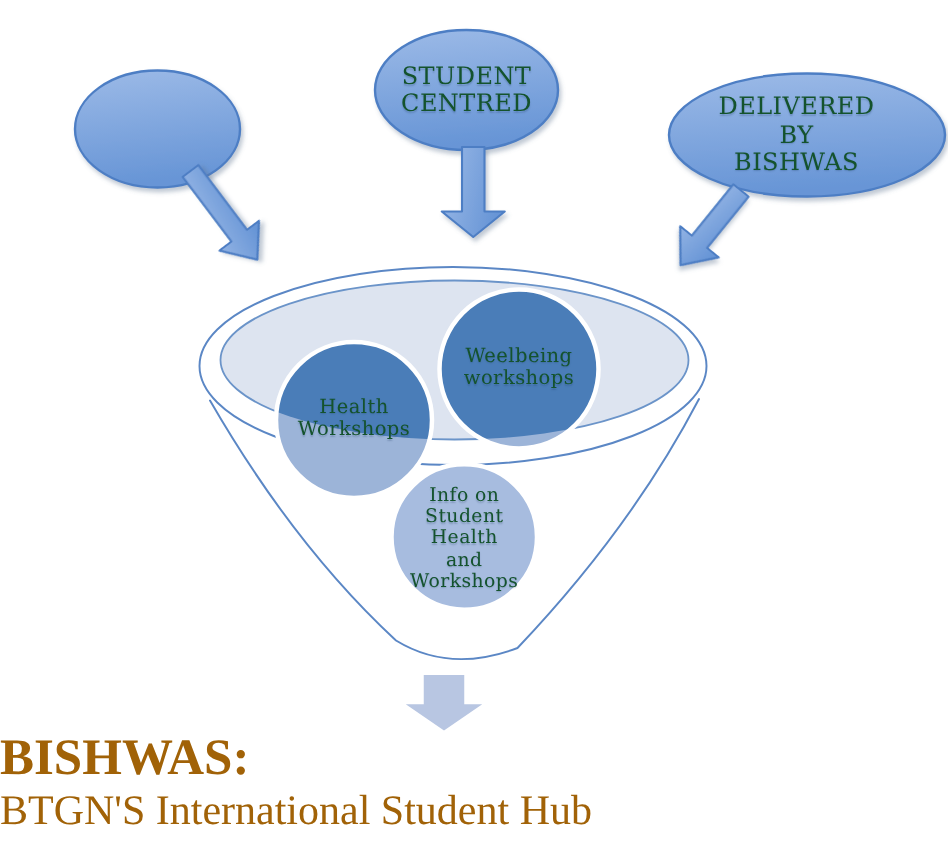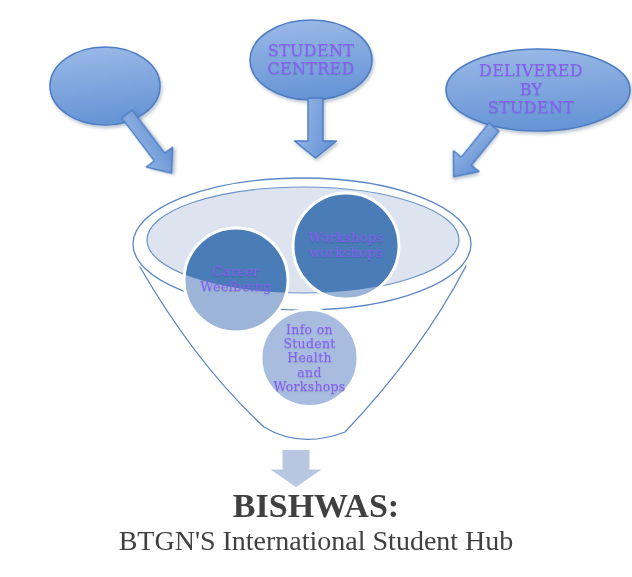--- a/index.html
+++ b/index.html
@@ -3,29 +3,29 @@
 <meta charset="utf-8">
 <style>
   html,body{margin:0;padding:0;background:#fff;}
   .stage{
     position:relative;width:632px;height:577px;background:#ffffff;
     font-family:"DejaVu Serif", serif;overflow:hidden;
   }
   .stage svg{position:absolute;left:0;top:0;}
   .lbl{
     position:absolute;display:flex;align-items:center;justify-content:center;
-    text-align:center;color:#8b5cf6;line-height:1.15;
+    text-align:center;color:#14532d;line-height:1.15;
     text-shadow:0 1px 1px rgba(30,60,100,.25);
     letter-spacing:.3px;
   }
   .bubble-lbl{font-size:16px;}
   .circle-lbl{font-size:13px;line-height:1.12;}
   .info-lbl{font-size:12.5px;}
   .title-block{
-    position:absolute;left:0;width:632px;text-align:center;color:#404040;
+    position:absolute;left:0;width:632px;color:#a16207;
     font-family:"Liberation Serif", serif;
   }
   #bishwas-title{top:486px;font-size:34px;font-weight:bold;line-height:1.2;}
   #bishwas-subtitle{top:524px;font-size:28px;line-height:1.2;}
 </style>
 </head>
 <body>
 
 <div class="stage">
 
@@ -75,25 +75,25 @@
     <path d="M -6.5 0 L 6.5 0 L 6.5 54 L 16.5 54 L 0 74 L -16.5 54 L -6.5 54 Z" transform="translate(127,114) rotate(-37)" fill="url(#gradArrow)" stroke-width="1.4" stroke-linejoin="round" filter="url(#softShadow)" stroke="#4d7ec4"></path>
     <path d="M -7.5 0 L 7.5 0 L 7.5 43 L 21 43 L 0 60 L -21 43 L -7.5 43 Z" transform="translate(315.5,98)" fill="url(#gradArrow)" stroke-width="1.4" stroke-linejoin="round" filter="url(#softShadow)" stroke="#4d7ec4"></path>
     <path d="M -6.5 0 L 6.5 0 L 6.5 44 L 16.5 44 L 0 64 L -16.5 44 L -6.5 44 Z" transform="translate(494,127) rotate(39)" fill="url(#gradArrow)" stroke-width="1.4" stroke-linejoin="round" filter="url(#softShadow)" stroke="#4d7ec4"></path>
 
     <path d="M -13.5 0 L 13.5 0 L 13.5 19.5 L 25.5 19.5 L 0 37 L -25.5 19.5 L -13.5 19.5 Z" transform="translate(296,450)" stroke="none" fill="#b8c6e2"></path>
   </svg>
 
 
   <div class="lbl bubble-lbl" style="left:269px;top:20px;width:84px;height:80px;">STUDENT CENTRED</div>
 
-  <div class="lbl bubble-lbl" style="left:479px;top:48px;width:104px;height:84px;">DELIVERED BY STUDENT</div>
+  <div class="lbl bubble-lbl" style="left:479px;top:48px;width:104px;height:84px;">DELIVERED BY BISHWAS</div>
 
-  <div class="lbl circle-lbl" style="left:191px;top:228px;width:90px;height:104px;">Career Weelbeing</div>
+  <div class="lbl circle-lbl" style="left:191px;top:228px;width:90px;height:104px;">Health Workshops</div>
 
-  <div class="lbl circle-lbl" style="left:301px;top:194px;width:90px;height:104px;">Workshops workshops</div>
+  <div class="lbl circle-lbl" style="left:301px;top:194px;width:90px;height:104px;">Weelbeing workshops</div>
 
   <div class="lbl info-lbl" style="left:273px;top:310px;width:73px;height:97px;">Info on Student Health and Workshops</div>
 
   <div class="title-block" id="bishwas-title">BISHWAS:</div>
 
   <div class="title-block" id="bishwas-subtitle">BTGN'S International Student Hub</div>
 
 </div>
 
 </body></html>

